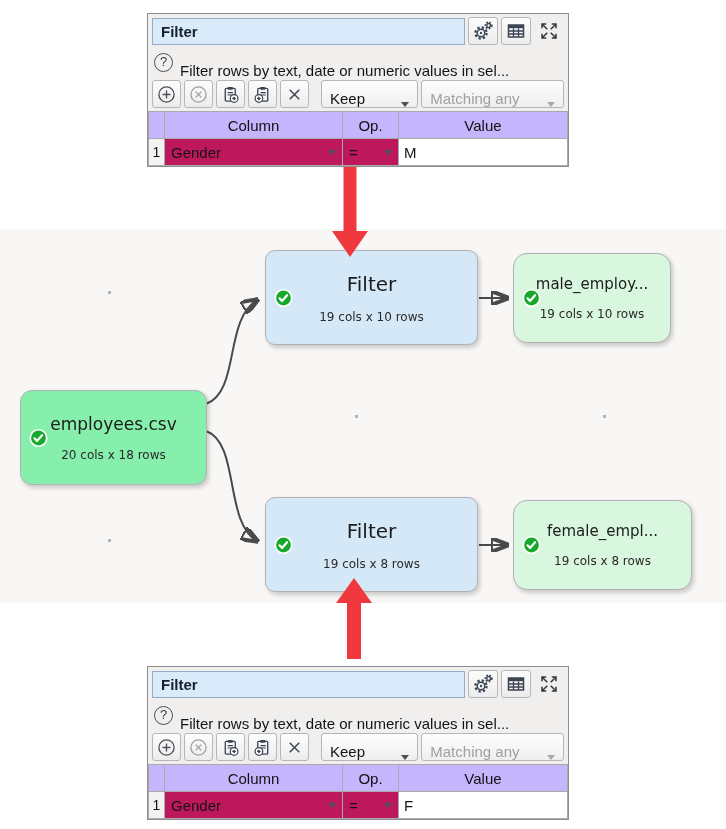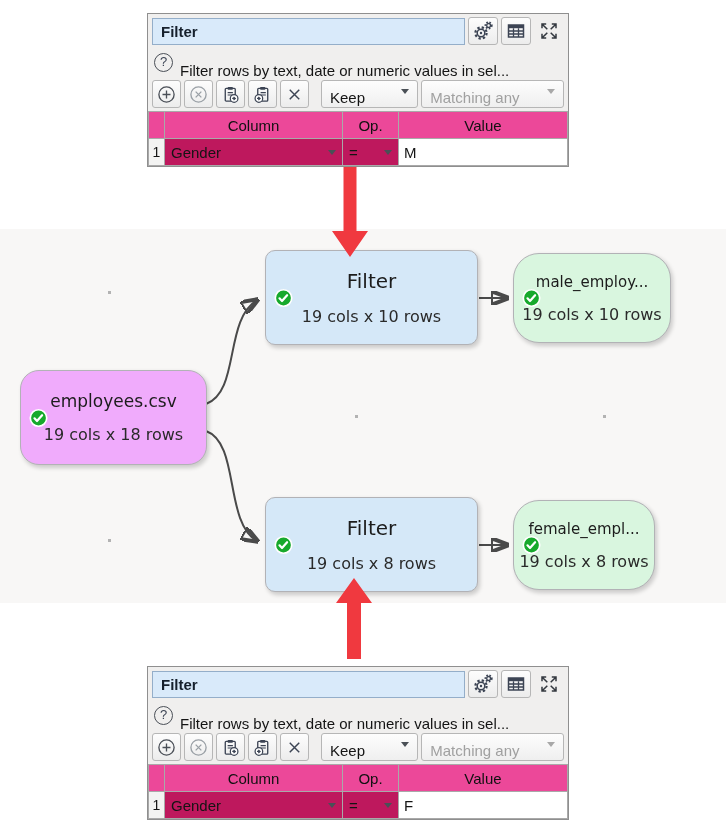--- a/index.html
+++ b/index.html
@@ -22,27 +22,27 @@
 
   
   .node {
     position: absolute; z-index: 4;
     display: flex; flex-direction: column; align-items: center; justify-content: center;
     gap: 14px; text-align: center;
     border: 1px solid #b2b2b6;
     box-shadow: 2px 2.5px 4px rgba(0,0,0,0.18);
     font-family: "DejaVu Sans", sans-serif; color: #1c1c1c;
   }
-  .node-source { background: #f0abfc; border-radius: 19px; }
+  .node-source { background: #86efac; border-radius: 12px; margin-top: 20px; }
   .node-transform { background: #d5e8f8; border-radius: 10px; }
-  .node-output { background: #d9f6df; border-radius: 26px; }
+  .node-output { background: #d9f6df; border-radius: 14px; }
   .node-title { font-size: 17px; }
   .node-transform .node-title { font-size: 20px; }
   .node-output .node-title { font-size: 15px; }
-  .node-sub { font-size: 16px; color: #2a2a2a; }
+  .node-sub { font-size: 12px; color: #2a2a2a; }
   .check {
     position: absolute; left: 8px; top: 50%; transform: translateY(-50%);
     width: 19px; height: 19px;
   }
 
   
   .red-arrow { position: absolute; z-index: 6; }
   .red-arrow polygon { fill: #f0393f; }
 
   
@@ -67,43 +67,43 @@
   .tbtn.flat { background: transparent; border-color: transparent; }
   .helprow { display: flex; align-items: center; gap: 7px; padding: 2px 6px; height: 29px; }
   .help-icon {
     width: 19px; height: 19px; flex: 0 0 auto;
     border: 1.5px solid #4a4f57; border-radius: 50%;
     font-size: 13px; line-height: 16px; text-align: center; color: #3c4454;
   }
   .help-text { white-space: nowrap; overflow: hidden; margin-top: 16px; }
   .toolbar { display: flex; align-items: center; gap: 3px; padding: 2px 4px; height: 34px; }
   .select {
-    height: 28px; display: flex; align-items: flex-start; justify-content: space-between;
-    padding: 8px 8px; background: linear-gradient(#fdfdfd, #efefef);
+    height: 28px; display: flex; align-items: flex-end; justify-content: space-between;
+    padding: 0 8px; background: linear-gradient(#fdfdfd, #efefef);
     border: 1px solid #b6b6b6; border-radius: 3px; cursor: pointer;
   }
   .select-keep { width: 100px; margin-left: 9px; }
   .select-matching { width: 147px; color: #a0a0a0; }
   .caret {
     width: 0; height: 0; flex: 0 0 auto;
     border-left: 4.5px solid transparent; border-right: 4.5px solid transparent;
     border-top: 5.5px solid #4a5056;
   }
   .caret.dim { border-top-color: #a8a8a8; }
 
   
   .grid {
     display: grid; grid-template-columns: 16px 178px 56px 1fr;
     border-top: 1px solid #a9a9a9; border-left: 1px solid #a9a9a9;
   }
   .cell {
     border-right: 1px solid #a9a9a9; border-bottom: 1px solid #a9a9a9;
     height: 27px; display: flex; align-items: center;
   }
-  .hcell { background: #ec4899; justify-content: center; color: #111; }
+  .hcell { background: #c4b5fd; justify-content: center; color: #111; }
   .numcell { background: #f3f3f2; justify-content: center; font-size: 14px; }
   .combo { background: #be185d; justify-content: space-between; padding: 0 6px; cursor: pointer; }
   .vfield { background: #ffffff; padding: 0 5px; cursor: text; }
 
   .icon-dark { stroke: #3c4454; }
 </style>
 </head>
 <body>
 
 <div class="canvas">
@@ -124,21 +124,21 @@
   <path d="M 479 298 L 507 298" marker-end="url(#ah)"></path>
   <path d="M 479 545 L 507 545" marker-end="url(#ah)"></path>
 </svg>
 
 <div class="node node-source" style="left:20px; top:370px; width:187px; height:95px">
   <svg class="check" viewBox="0 0 18 18">
     <circle cx="9" cy="9" r="7.8" fill="#17a92c" stroke="#ffffff" stroke-width="1.6"></circle>
     <path d="M5.2 9.3 l2.4 2.5 4.8 -5.4" stroke="#ffffff" stroke-width="2.1" fill="none" stroke-linecap="round" stroke-linejoin="round"></path>
   </svg>
   <div class="node-title">employees.csv</div>
-  <div class="node-sub">19 cols x 18 rows</div>
+  <div class="node-sub">20 cols x 18 rows</div>
 </div>
 
 <div class="node node-transform" style="left:265px; top:250px; width:213px; height:95px">
   <svg class="check" viewBox="0 0 18 18">
     <circle cx="9" cy="9" r="7.8" fill="#17a92c" stroke="#ffffff" stroke-width="1.6"></circle>
     <path d="M5.2 9.3 l2.4 2.5 4.8 -5.4" stroke="#ffffff" stroke-width="2.1" fill="none" stroke-linecap="round" stroke-linejoin="round"></path>
   </svg>
   <div class="node-title">Filter</div>
   <div class="node-sub">19 cols x 10 rows</div>
 </div>
@@ -154,21 +154,21 @@
 
 <div class="node node-transform" style="left:265px; top:497px; width:213px; height:95px">
   <svg class="check" viewBox="0 0 18 18">
     <circle cx="9" cy="9" r="7.8" fill="#17a92c" stroke="#ffffff" stroke-width="1.6"></circle>
     <path d="M5.2 9.3 l2.4 2.5 4.8 -5.4" stroke="#ffffff" stroke-width="2.1" fill="none" stroke-linecap="round" stroke-linejoin="round"></path>
   </svg>
   <div class="node-title">Filter</div>
   <div class="node-sub">19 cols x 8 rows</div>
 </div>
 
-<div class="node node-output" style="left:513px; top:500px; width:142px; height:90px">
+<div class="node node-output" style="left:513px; top:500px; width:179px; height:90px">
   <svg class="check" viewBox="0 0 18 18">
     <circle cx="9" cy="9" r="7.8" fill="#17a92c" stroke="#ffffff" stroke-width="1.6"></circle>
     <path d="M5.2 9.3 l2.4 2.5 4.8 -5.4" stroke="#ffffff" stroke-width="2.1" fill="none" stroke-linecap="round" stroke-linejoin="round"></path>
   </svg>
   <div class="node-title">female_empl...</div>
   <div class="node-sub">19 cols x 8 rows</div>
 </div>
 
 <svg class="red-arrow" style="left:330px; top:166px" width="40" height="92">
   <polygon points="13.5,0 26.5,0 26.5,65 38,65 20,91 2,65 13.5,65"></polygon>

